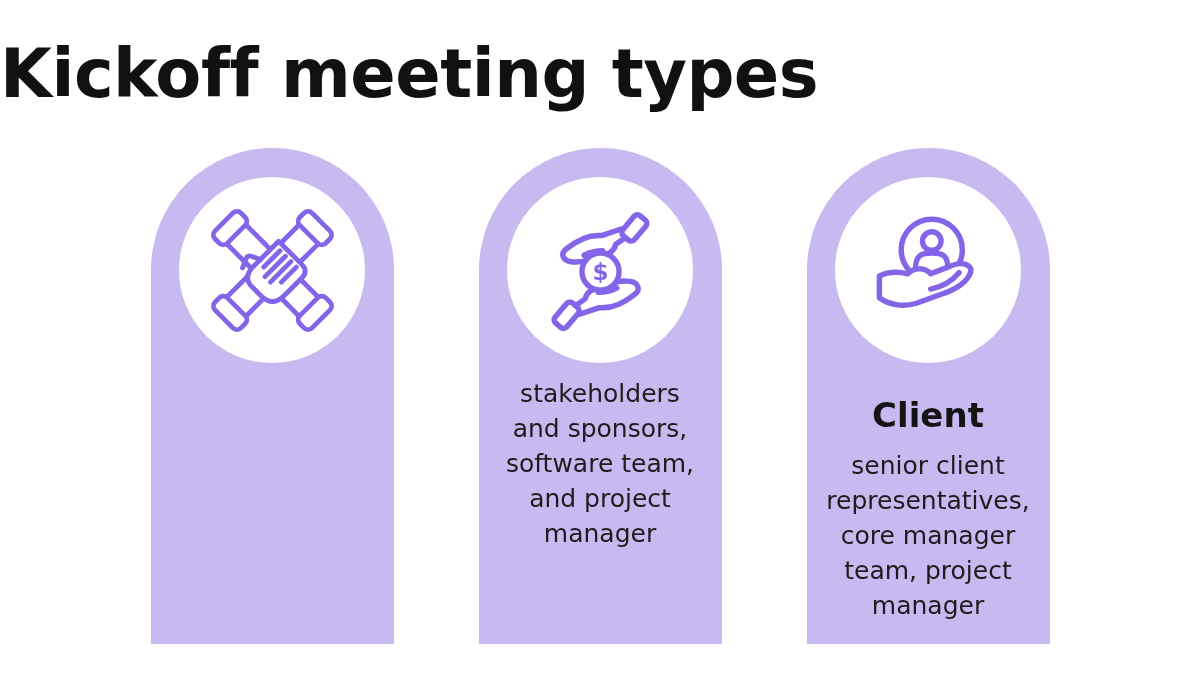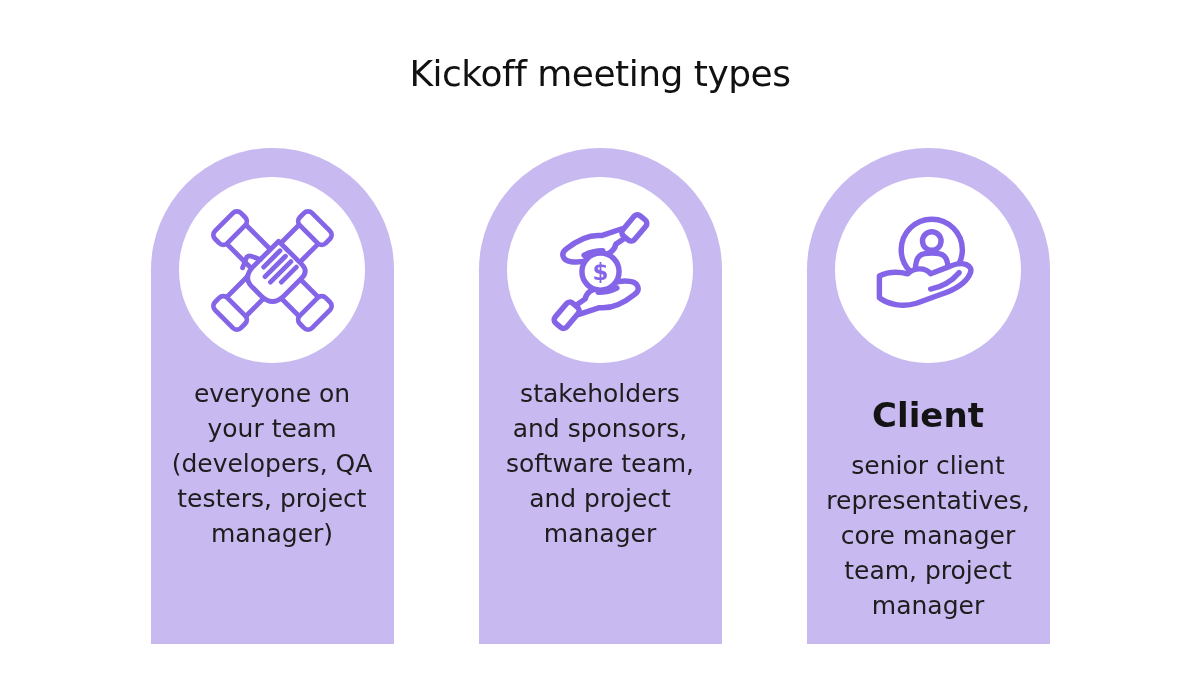--- a/index.html
+++ b/index.html
@@ -13,24 +13,23 @@
   *{box-sizing:border-box}
   html,body{margin:0;padding:0}
   body{
     width:1200px;height:700px;
     background:var(--background);
     font-family:"DejaVu Sans","Liberation Sans",sans-serif;
     overflow:hidden;
   }
   .page-title{
     margin:44px 0 0;
-    text-align:center;
-    font-size:36px;
+    font-size:67px;
     line-height:60px;
-    font-weight:normal;
+    font-weight:bold;
     letter-spacing:-0.5px;
     color:var(--heading-color);
   }
   .cards{
     display:flex;
     justify-content:center;
     gap:85px;
     margin-top:44px;
   }
   .card{
@@ -102,25 +101,20 @@
         <rect x="-9" y="-19" width="18" height="38" rx="6" transform="translate(16,104) rotate(-45)"></rect>
         <rect x="-9" y="-19" width="18" height="38" rx="6" transform="translate(104,104) rotate(-135)"></rect>
 
         <g transform="rotate(45 60 60)">
           <path d="M43,34 L77,34 Q87,34 87,44 L87,70 Q87,87 70,87 L57,87 Q43,87 43,71 Z"></path>
           <path class="ln" d="M51,40 L51,64 M59,40 L59,70 M67,40 L67,70 M75,40 L75,62"></path>
           <path class="ln" d="M43,61 l-9,4 q-4,2 -2,6 l4,9"></path>
         </g>
       </svg>
     </div>
-    <div class="card-desc">everyone on
-your team
-(developers, QA
-testers, project
-manager)</div>
   </div>
 
   <div class="card">
     <div class="icon-circle">
       <svg class="icon" viewBox="0 0 120 120">
         <g id="sp-hand">
           <path d="M33,52 C25,51 23,44 29,40 C39,32 51,27 61,28 L79,22 C85,20 88,25 84,29 L74,36 C73,42 67,46 60,46 C51,51 41,53 33,52 Z"></path>
           <path class="ln" d="M45,46 C51,43 57,42 62,42"></path>
           <rect x="-7" y="-12" width="14" height="24" rx="4" transform="translate(91,21) rotate(40)"></rect>
         </g>

